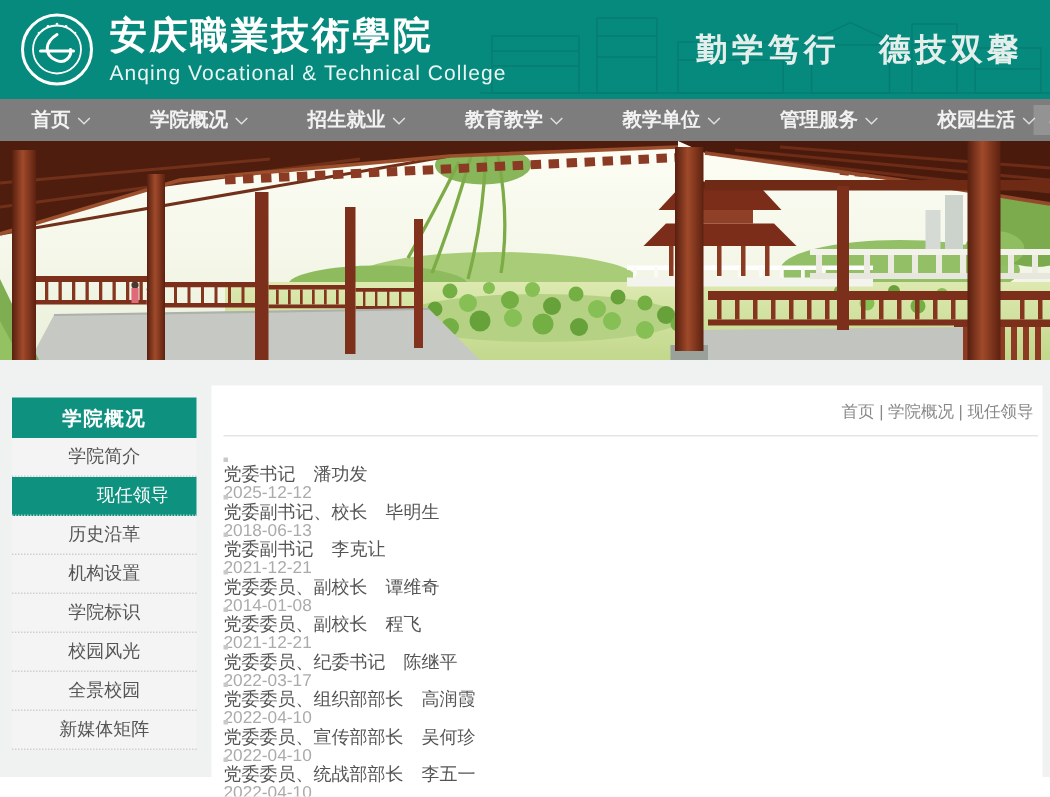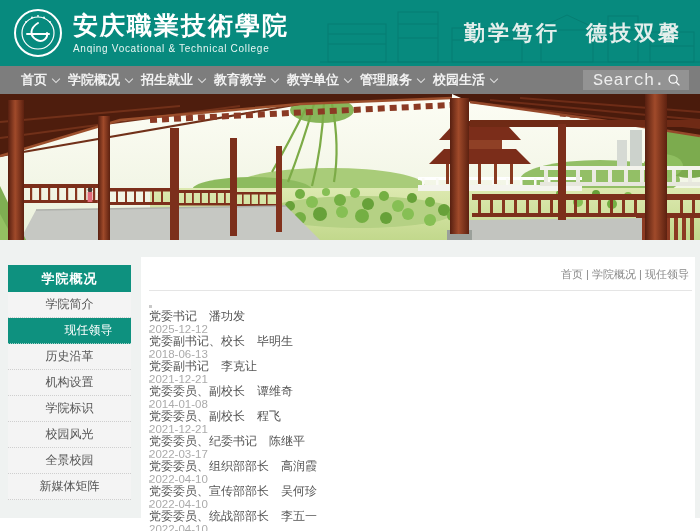--- a/index.html
+++ b/index.html
@@ -5,28 +5,28 @@
   html,body{margin:0;padding:0;width:700px;height:531px;overflow:hidden;
     font-family:"Liberation Sans","DejaVu Sans",sans-serif;background:#fff;}
 
   
   .hd{height:66px;background:#078a7e;display:flex;align-items:center;position:relative;overflow:hidden;}
   .hd .wm{position:absolute;right:0;bottom:2px;opacity:.4;pointer-events:none;}
   .brand{display:flex;align-items:center;margin-left:13px;text-decoration:none;position:relative;z-index:2;}
   .logo{flex:none;}
   .names{margin-left:10px;}
   .zh{font-size:25px;font-weight:bold;color:#ffffff;font-family:"DejaVu Serif","Liberation Serif",serif;letter-spacing:2px;line-height:1.1;}
-  .en{font-size:10px;color:#e9f6f3;letter-spacing:.7px;margin-top:3px;}
+  .en{font-size:14px;color:#e9f6f3;letter-spacing:.7px;margin-top:3px;}
   .slogan{margin-left:auto;margin-right:18px;display:flex;gap:26px;color:#e4efec;
     font-size:21px;font-weight:bold;letter-spacing:3px;
     font-family:"DejaVu Serif","Liberation Serif",serif;position:relative;z-index:2;align-items:flex-end;}
 
   
   .nav{height:28px;background:#7d7d7d;display:flex;align-items:center;}
-  .nav-items{display:flex;gap:9px;padding-left:21px;align-items:center;}
+  .nav-items{display:flex;gap:41px;padding-left:21px;align-items:center;}
   .nav-item{color:#f2f2f2;font-size:13px;font-weight:bold;text-decoration:none;display:flex;align-items:center;white-space:nowrap;cursor:pointer;}
   .chev{width:5px;height:5px;border-right:1.4px solid rgba(255,255,255,.75);border-bottom:1.4px solid rgba(255,255,255,.75);
     transform:rotate(45deg);display:inline-block;margin-left:6px;margin-top:-3px;}
   .search{margin-left:auto;margin-right:11px;display:flex;align-items:center;background:rgba(255,255,255,.17);height:20px;padding:0 8px;}
   .search input{background:transparent;border:none;outline:none;color:#fff;font-size:17px;width:72px;font-family:Liberation Mono, monospace;}
   .search input::placeholder{color:#ededed;}
   .search svg{cursor:pointer;}
 
   
   .banner{height:146px;line-height:0;}

